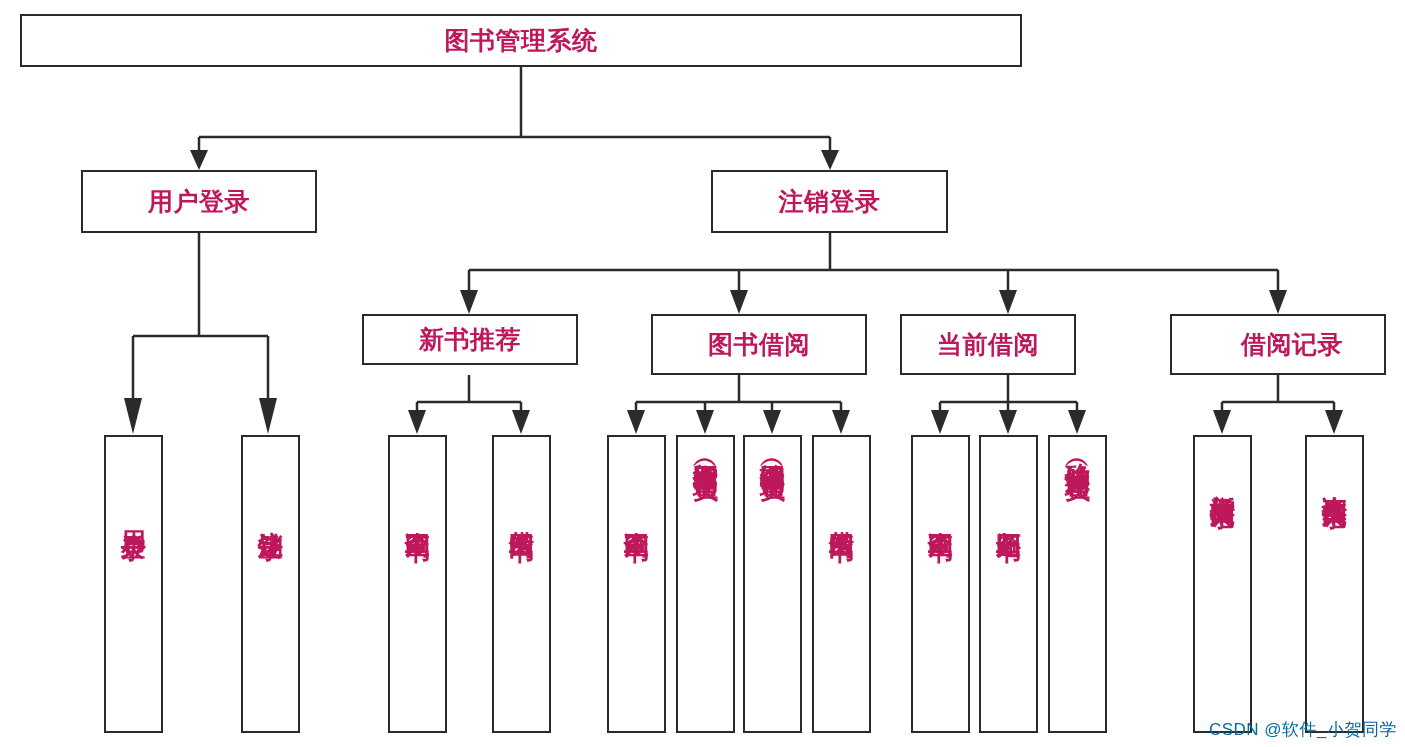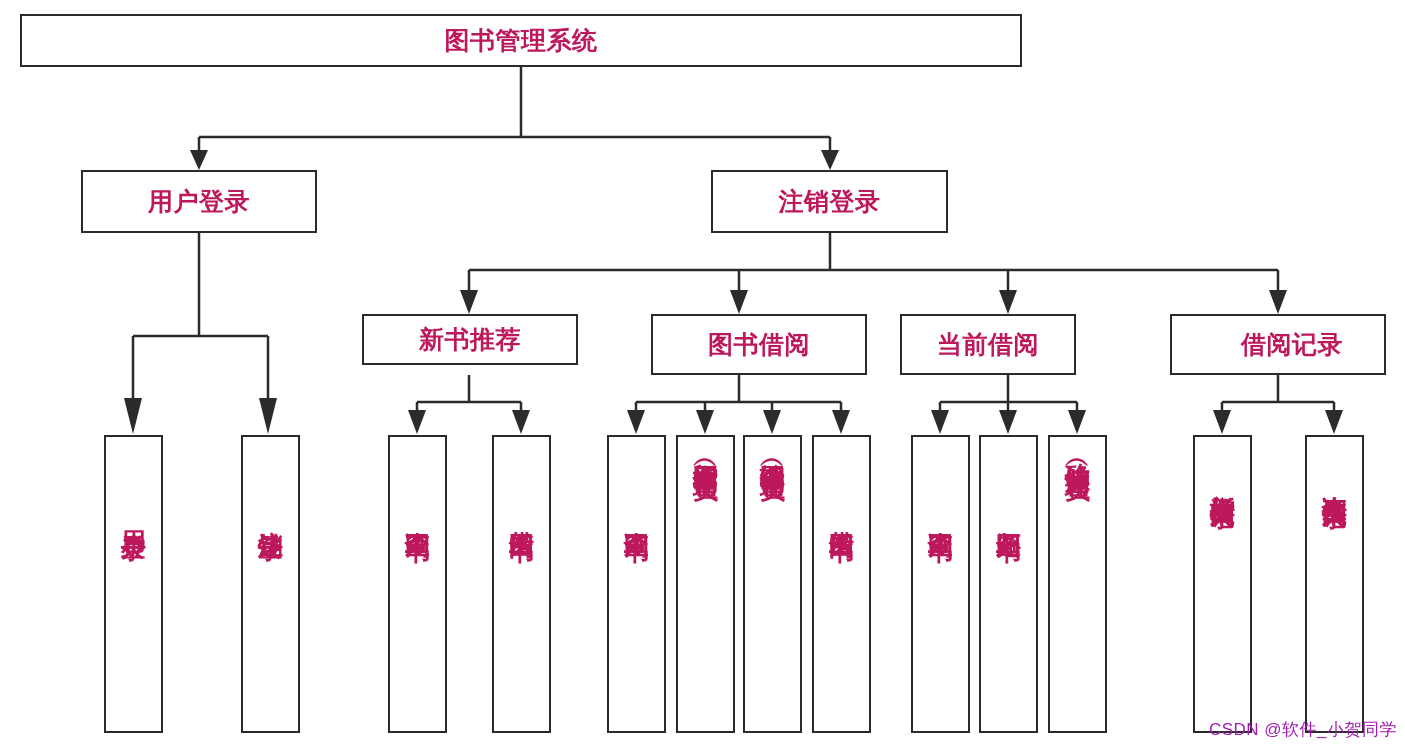--- a/index.html
+++ b/index.html
@@ -67,21 +67,21 @@
     fill: none;
   }
   #svg-links polygon {
     fill: #2b2b2b;
   }
   .watermark {
     position: absolute;
     right: 8px;
     bottom: 6px;
     font-size: 17px;
-    color: #a21caf;
+    color: #0369a1;
     white-space: nowrap;
     letter-spacing: 0.5px;
   }
 </style>
 </head>
 <body>
 
 <div id="canvas">
 
   <svg id="svg-links" viewBox="0 0 1405 747">

